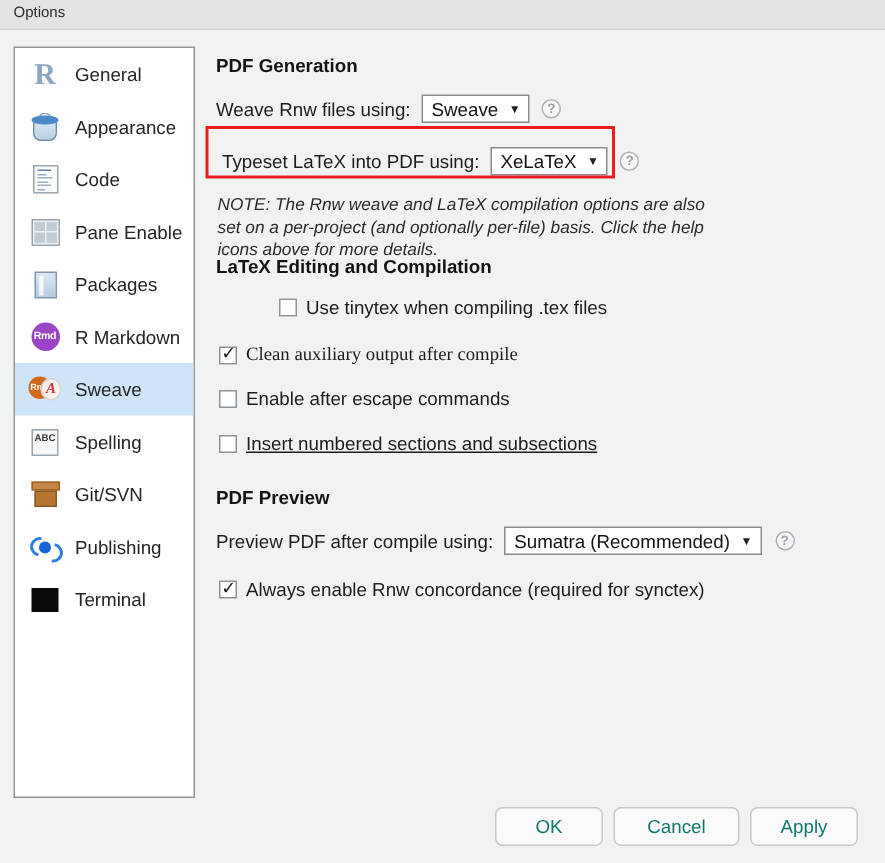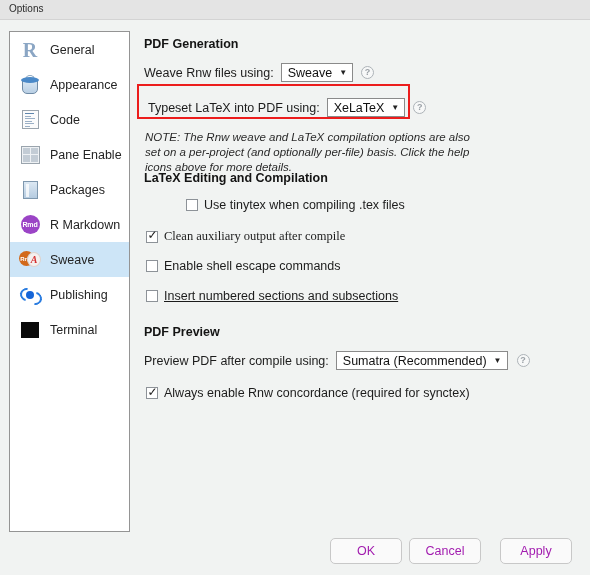--- a/index.html
+++ b/index.html
@@ -412,29 +412,29 @@
     width: 590px; height: 37px;
   }
   .btn {
     position: absolute;
     top: 0;
     height: 26px;
     background: #fafafa;
     border: 1px solid #c8c8c8;
     border-radius: 5px;
     font-size: 12.5px;
-    color: #a21caf;
+    color: #0f766e;
     display: flex;
     align-items: center;
     justify-content: center;
     box-sizing: border-box;
     z-index: 3;
   }
   #btn-ok     { left: 330px; width: 72px; }
-  #btn-cancel { left: 409px; width: 72px; text-align: center; }
+  #btn-cancel { left: 409px; width: 84px; text-align: center; }
   #btn-apply  { left: 500px; width: 72px; }
 </style>
 </head>
 <body>
 
 <div id="titlebar">
   <span class="title-text">Options</span>
 </div>
 
 <div id="sidebar">
@@ -500,21 +500,36 @@
   <div class="side-item selected">
     <span class="s-ico">
       <span class="ico-sweave">
         <span class="circ">Rnw</span>
         <span class="pdf">A</span>
       </span>
     </span>
     <span class="s-label">Sweave</span>
   </div>
 
-
+  <div class="side-item">
+    <span class="s-ico">
+      <span class="ico-spell">ABC</span>
+    </span>
+    <span class="s-label">Spelling</span>
+  </div>
+
+  <div class="side-item">
+    <span class="s-ico">
+      <span class="ico-box">
+          <span class="bd"></span>
+          <span class="lid2"></span>
+        </span>
+    </span>
+    <span class="s-label">Git/SVN</span>
+  </div>
 
   <div class="side-item">
     <span class="s-ico">
       <span class="ico-pub">
           <span class="a1"></span>
           <span class="a2"></span>
           <span class="dot"></span>
         </span>
     </span>
     <span class="s-label">Publishing</span>
@@ -561,21 +576,21 @@
     <span class="cb-label">Use tinytex when compiling .tex files</span>
   </div>
 
   <div class="cbrow" style="position:absolute; left:6px; top:198px;font-family:Liberation Serif, serif;">
     <span class="cbox checked"></span>
     <span class="cb-label">Clean auxiliary output after compile</span>
   </div>
 
   <div class="cbrow" style="position:absolute; left:6px; top:228px;">
     <span class="cbox"></span>
-    <span class="cb-label">Enable shell escape commands</span>
+    <span class="cb-label">Enable after escape commands</span>
   </div>
 
   <div class="cbrow" style="position:absolute; left:6px; top:258px;text-decoration:underline;">
     <span class="cbox"></span>
     <span class="cb-label">Insert numbered sections and subsections</span>
   </div>
 
   <div class="sec-head" style="position:absolute; left:4px; top:294px;">PDF Preview</div>
 
   <div class="row" style="position:absolute; left:4px; top:320px;">

